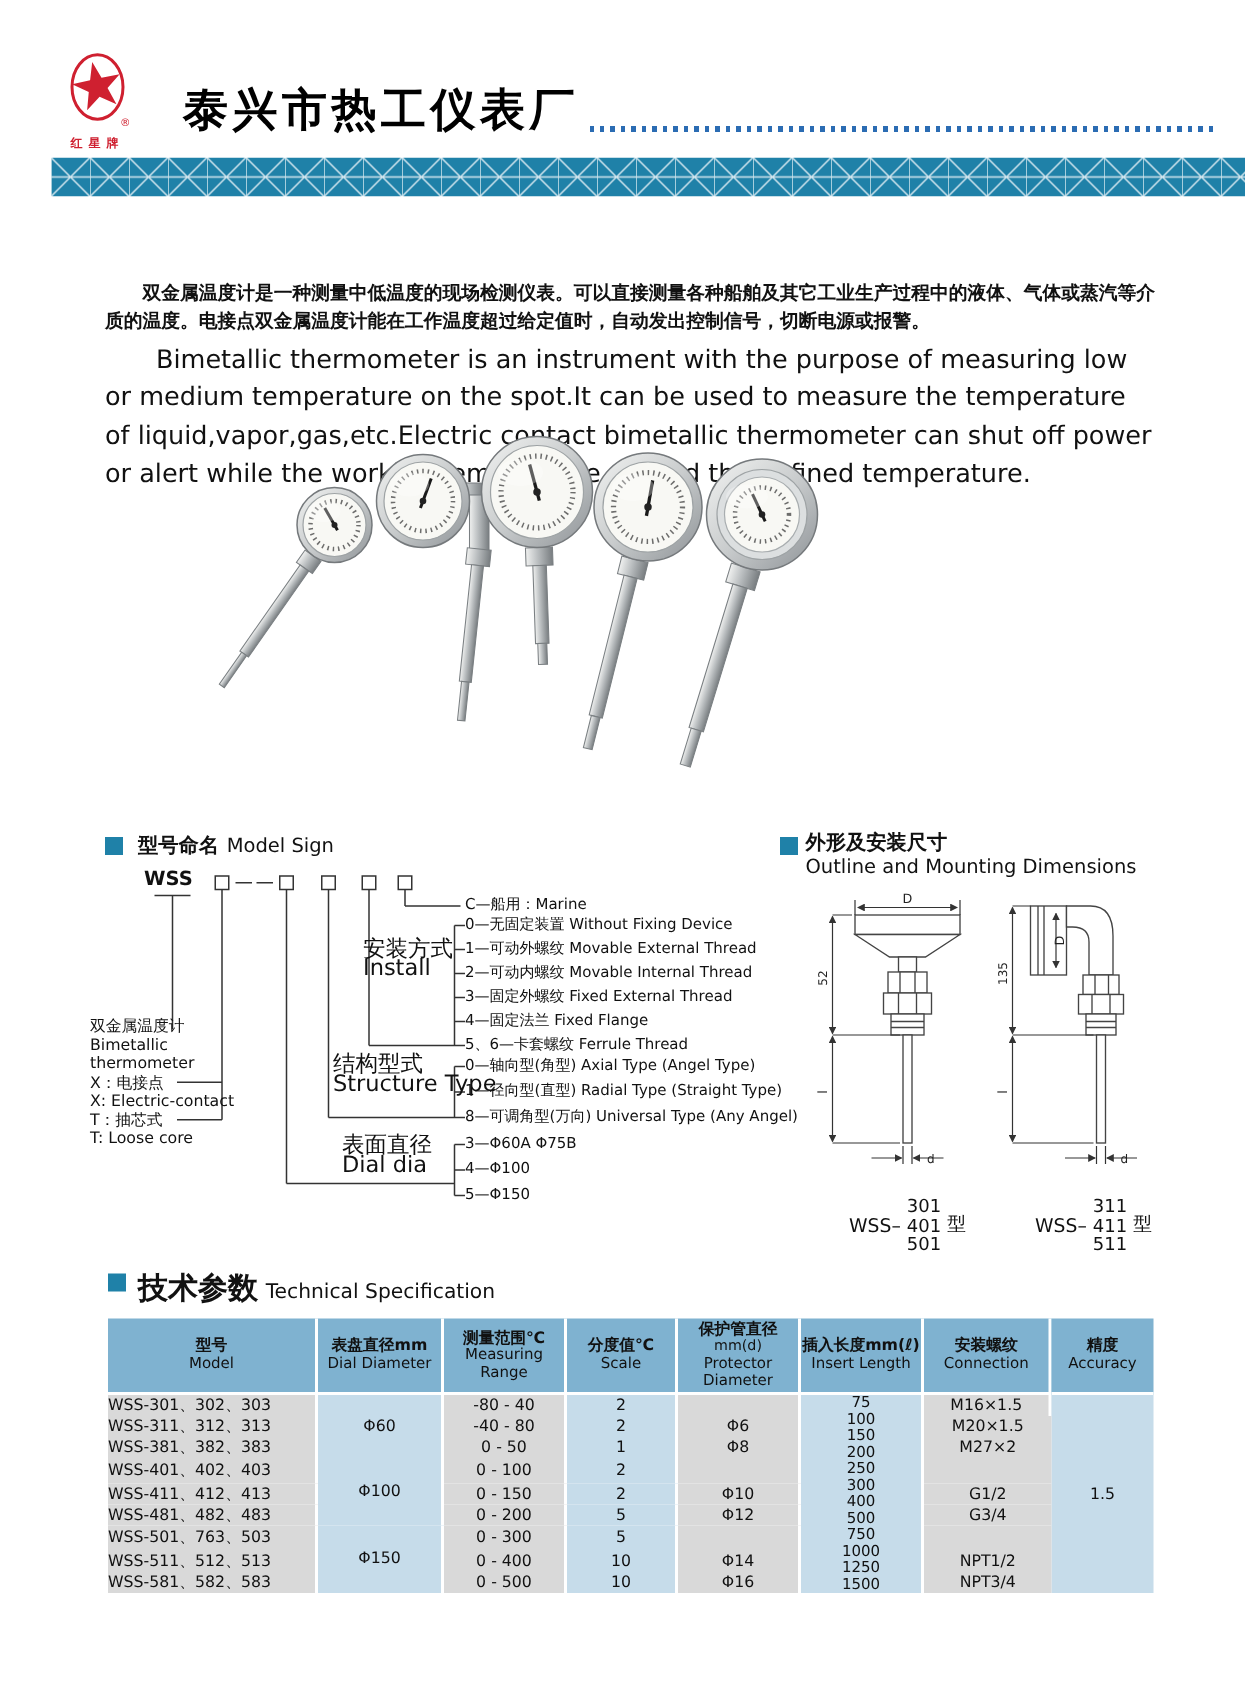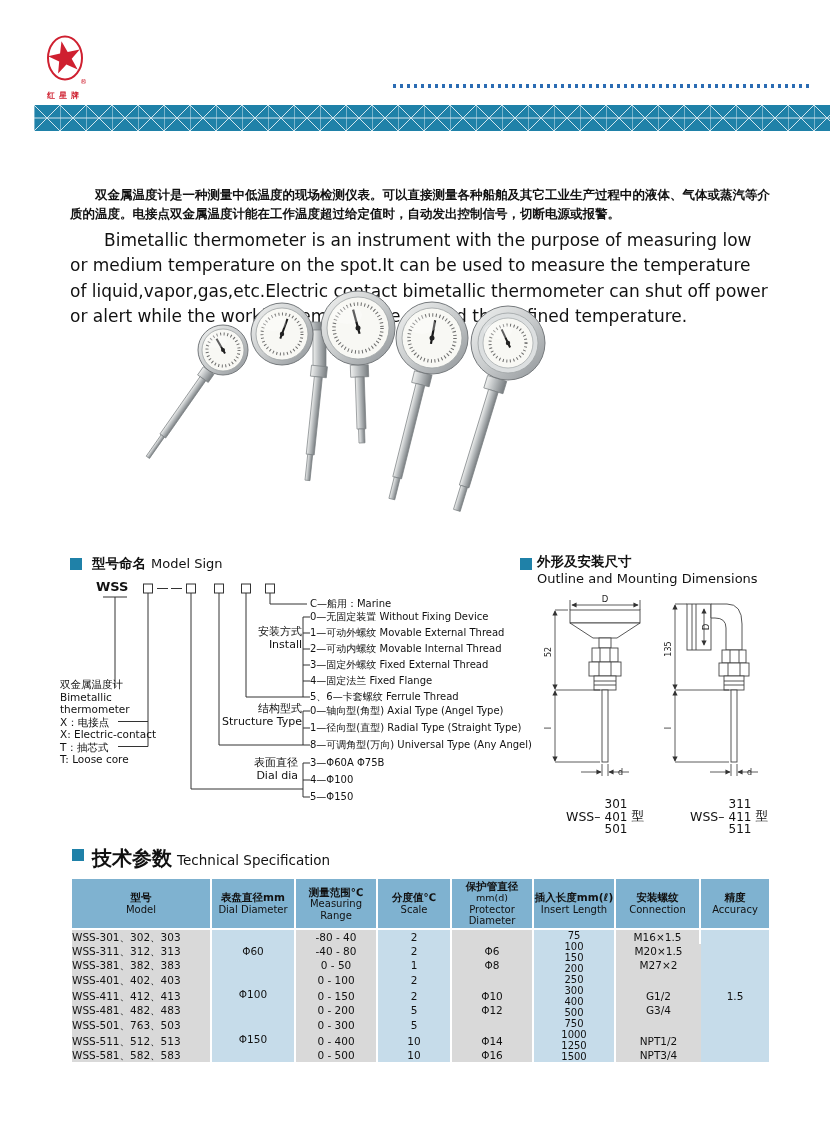--- a/index.html
+++ b/index.html
@@ -17,21 +17,21 @@
   
   .intro-cn{font-size:12.5px;font-weight:bold;line-height:1.5;text-indent:2em;margin:0;}
   .intro-en{font-size:17px;line-height:1.5;text-indent:2em;margin:4px 0 0 0;}
   
   .sq{width:12px;height:12px;background:#1f81a8;}
   .sec-cn{font-size:13.5px;font-weight:bold;white-space:nowrap;}
   .sec-en{font-size:13px;white-space:nowrap;}
   
   .ms-wrap{width:450px;height:240px;}
   .ms-opt{position:absolute;left:250px;font-size:10px;white-space:nowrap;height:12px;line-height:12px;}
-  .ms-label{position:absolute;text-align:right;font-size:11px;line-height:12.5px;white-space:nowrap;}
+  .ms-label{position:absolute;text-align:left;font-size:15px;line-height:12.5px;white-space:nowrap;}
   .ms-left{position:absolute;left:0;top:100px;font-size:10.5px;line-height:12.5px;white-space:nowrap;}
   .wss{position:absolute;left:36px;top:1px;font-size:13px;font-weight:600;}
   
   .cap{display:flex;align-items:center;justify-content:center;gap:4px;font-size:12.5px;}
   .cap .stack{text-align:left;line-height:12.5px;font-size:12px;}
   
   table.spec{border-collapse:separate;border-spacing:0;table-layout:fixed;width:697px;}
   table.spec th{background:#7fb2d0;border-right:2px solid #fff;border-bottom:2px solid #fff;
       height:47px;padding:1px 0;font-weight:normal;vertical-align:middle;}
   table.spec th:last-child{border-right:none;}
@@ -52,20 +52,21 @@
 
 <div class="page">
 
   <svg class="abs" style="left:46px;top:33px" width="42" height="56" viewBox="0 0 42 56">
     <ellipse cx="19" cy="25" rx="17" ry="21.5" fill="none" stroke="#cf2030" stroke-width="2"></ellipse>
     <path d="M19,8 L22.9,19.6 L35.2,19.7 L25.4,27.1 L29,38.8 L19,31.7 L9,38.8 L12.6,27.1 L2.8,19.7 L15.1,19.6 Z" fill="#cf2030" transform="rotate(-12 19 25)"></path>
     <text x="34" y="51" font-size="7" fill="#cf2030">®</text>
   </svg>
   <div class="abs brand" style="left:47px;top:90px">红星牌</div>
 
+  <div class="abs company" style="left:122px;top:53px">泰兴市热工仪表厂</div>
   <div class="abs leader" style="left:393px;top:84px;width:419px;height:4px"></div>
 
   <svg class="abs" style="left:34px;top:105px" width="796" height="26">
     <defs>
       <pattern id="lat" width="26" height="26" patternUnits="userSpaceOnUse">
         <rect width="26" height="26" fill="#1f81a8"></rect>
         <g stroke="#fff" stroke-width="1" opacity="0.8">
           <line x1="0" y1="0" x2="26" y2="26"></line>
             <line x1="26" y1="0" x2="0" y2="26"></line>
           <line x1="0" y1="0" x2="0" y2="26"></line>

